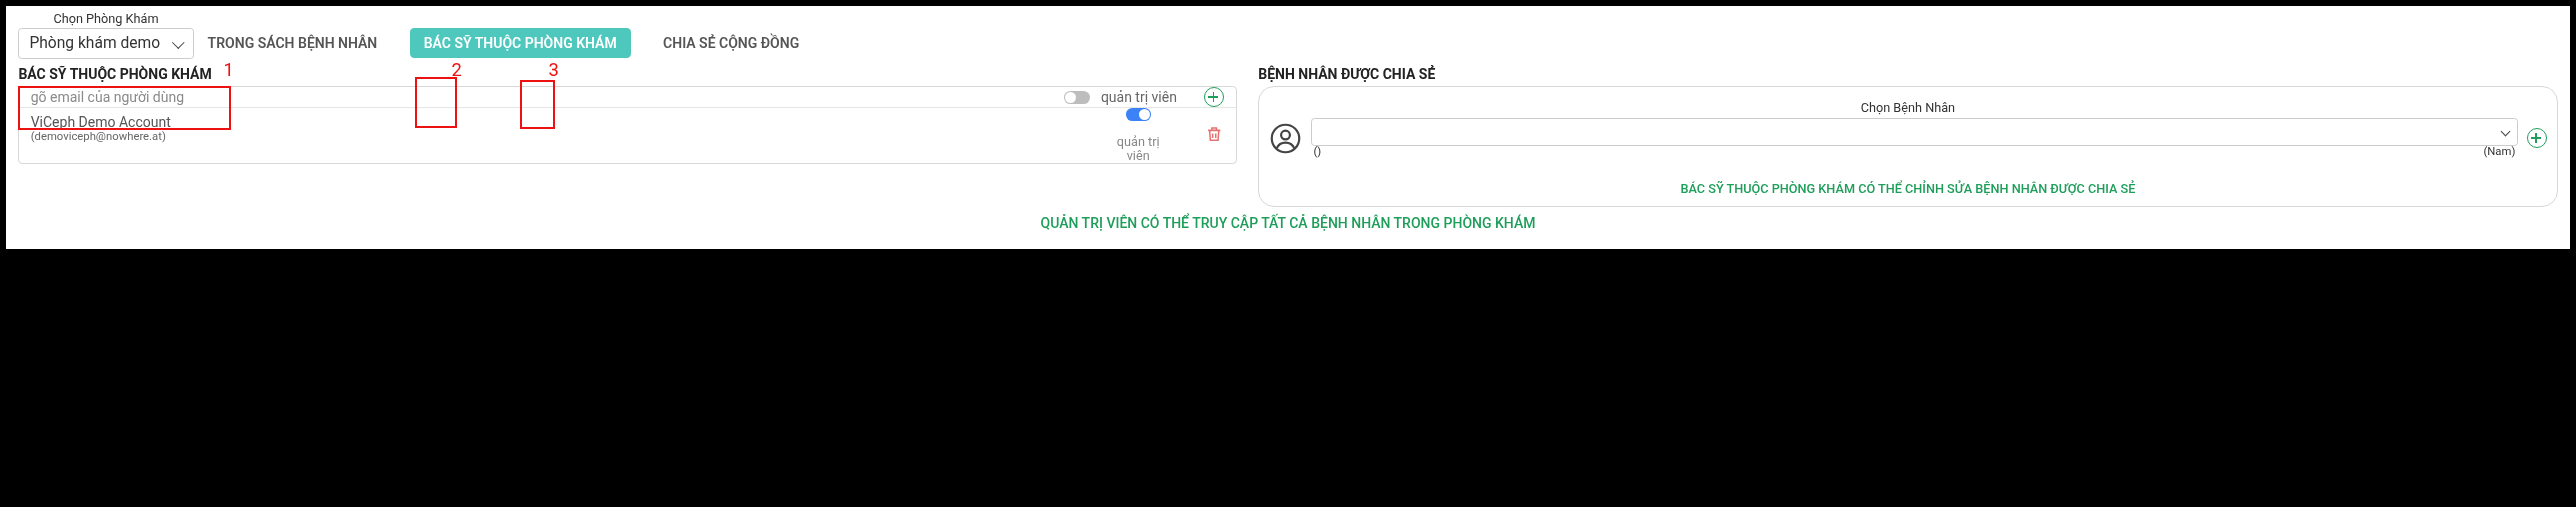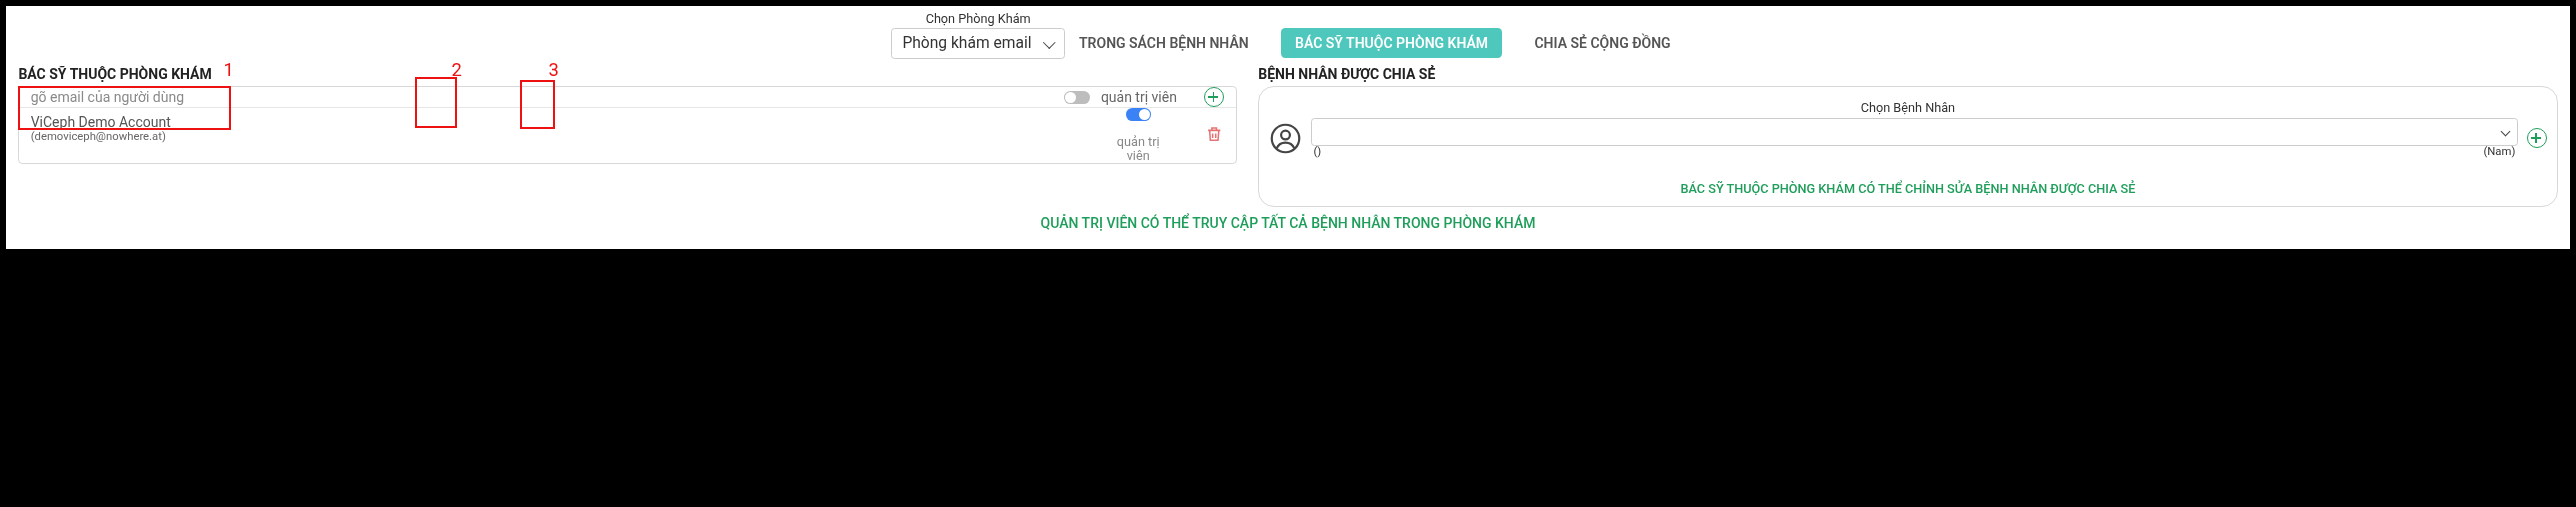--- a/index.html
+++ b/index.html
@@ -1,20 +1,20 @@
 <!DOCTYPE html>
 <html style="font-size:11.3px"><head>
 <meta charset="utf-8">
 <style>
   * { box-sizing: border-box; margin: 0; padding: 0; font-family: -apple-system, BlinkMacSystemFont, "Segoe UI", Roboto, sans-serif; }
   body { background: #000; padding: 5.7px; }
   .frame { background: #fff; width: 100%; height: 243px; padding: 5.7px 12.7px 7px 12.7px; position: relative; }
   
   
-  .top-row { display: flex; justify-content: center; align-items: flex-start; }
+  .top-row { display: flex; justify-content: flex-start; align-items: flex-start; }
   .clinic-box { display: flex; flex-direction: column; align-items: center; }
   .clinic-label { font-size: 12.7px; color: #333; margin-bottom: 1.4px; }
   .clinic-select { border: 0.7px solid #ccc; border-radius: 3.5px; padding: 5.7px 10px; font-size: 15.6px; color: #333; display: flex; align-items: center; gap: 14px; cursor: pointer; min-width: 156px; justify-content: space-between; }
   .chevron { width: 8.5px; height: 8.5px; border-right: 1.4px solid #444; border-bottom: 1.4px solid #444; transform: rotate(45deg); margin-top: -2.8px; }
   
   .tabs { display: flex; gap: 18.4px; align-items: center; margin-top: 17px; }
   .tab { font-size: 14px; font-weight: 600; color: #555; padding: 7px 14px; border-radius: 4.2px; cursor: pointer; }
   .tab.active { background: #4ec7bd; color: #fff; }
   
   
@@ -79,21 +79,21 @@
 </style>
 </head>
 <body>
 
 <div class="frame">
 
   <div class="top-row">
     <div class="clinic-box">
       <div class="clinic-label">Chọn Phòng Khám</div>
       <div class="clinic-select">
-        <span>Phòng khám email</span>
+        <span>Phòng khám demo</span>
         <span class="chevron"></span>
       </div>
     </div>
     <div class="tabs">
       <div class="tab">TRONG SÁCH BỆNH NHÂN</div>
       <div class="tab active">BÁC SỸ THUỘC PHÒNG KHÁM</div>
       <div class="tab">CHIA SẺ CỘNG ĐỒNG</div>
     </div>
   </div>
 

